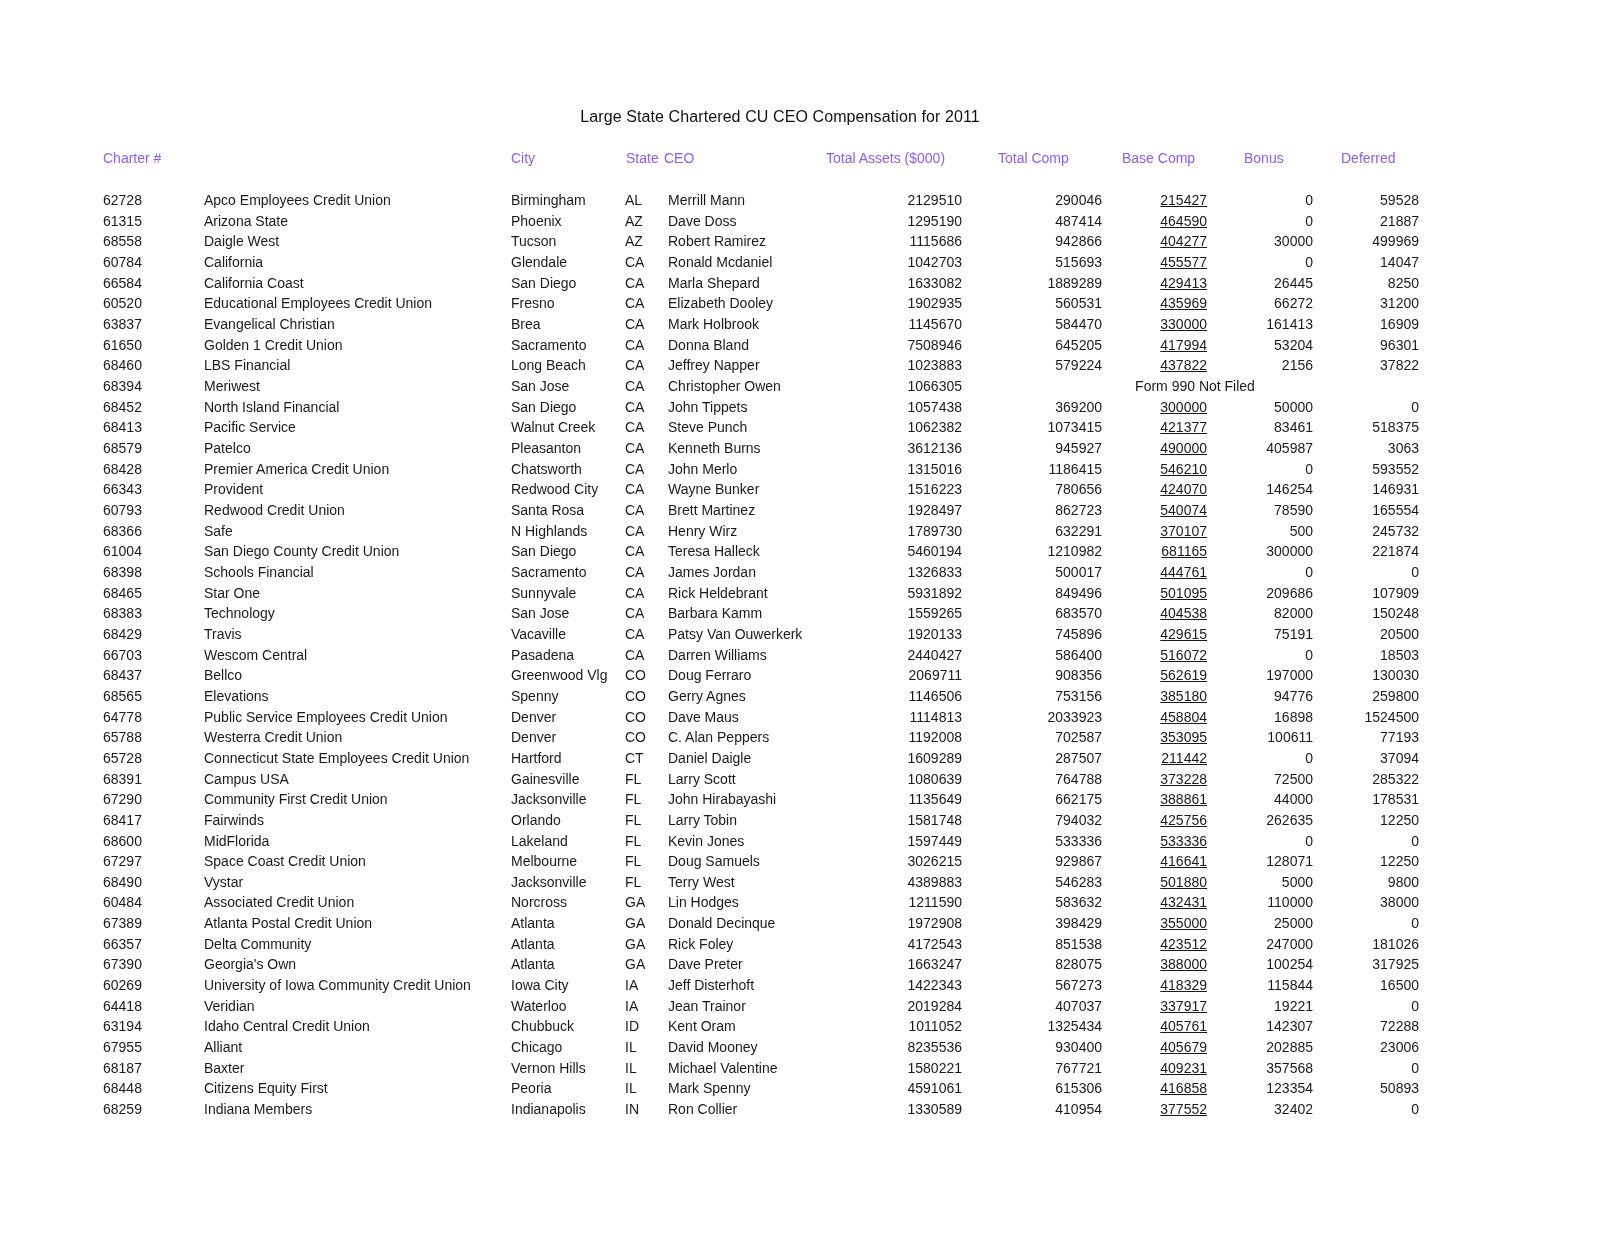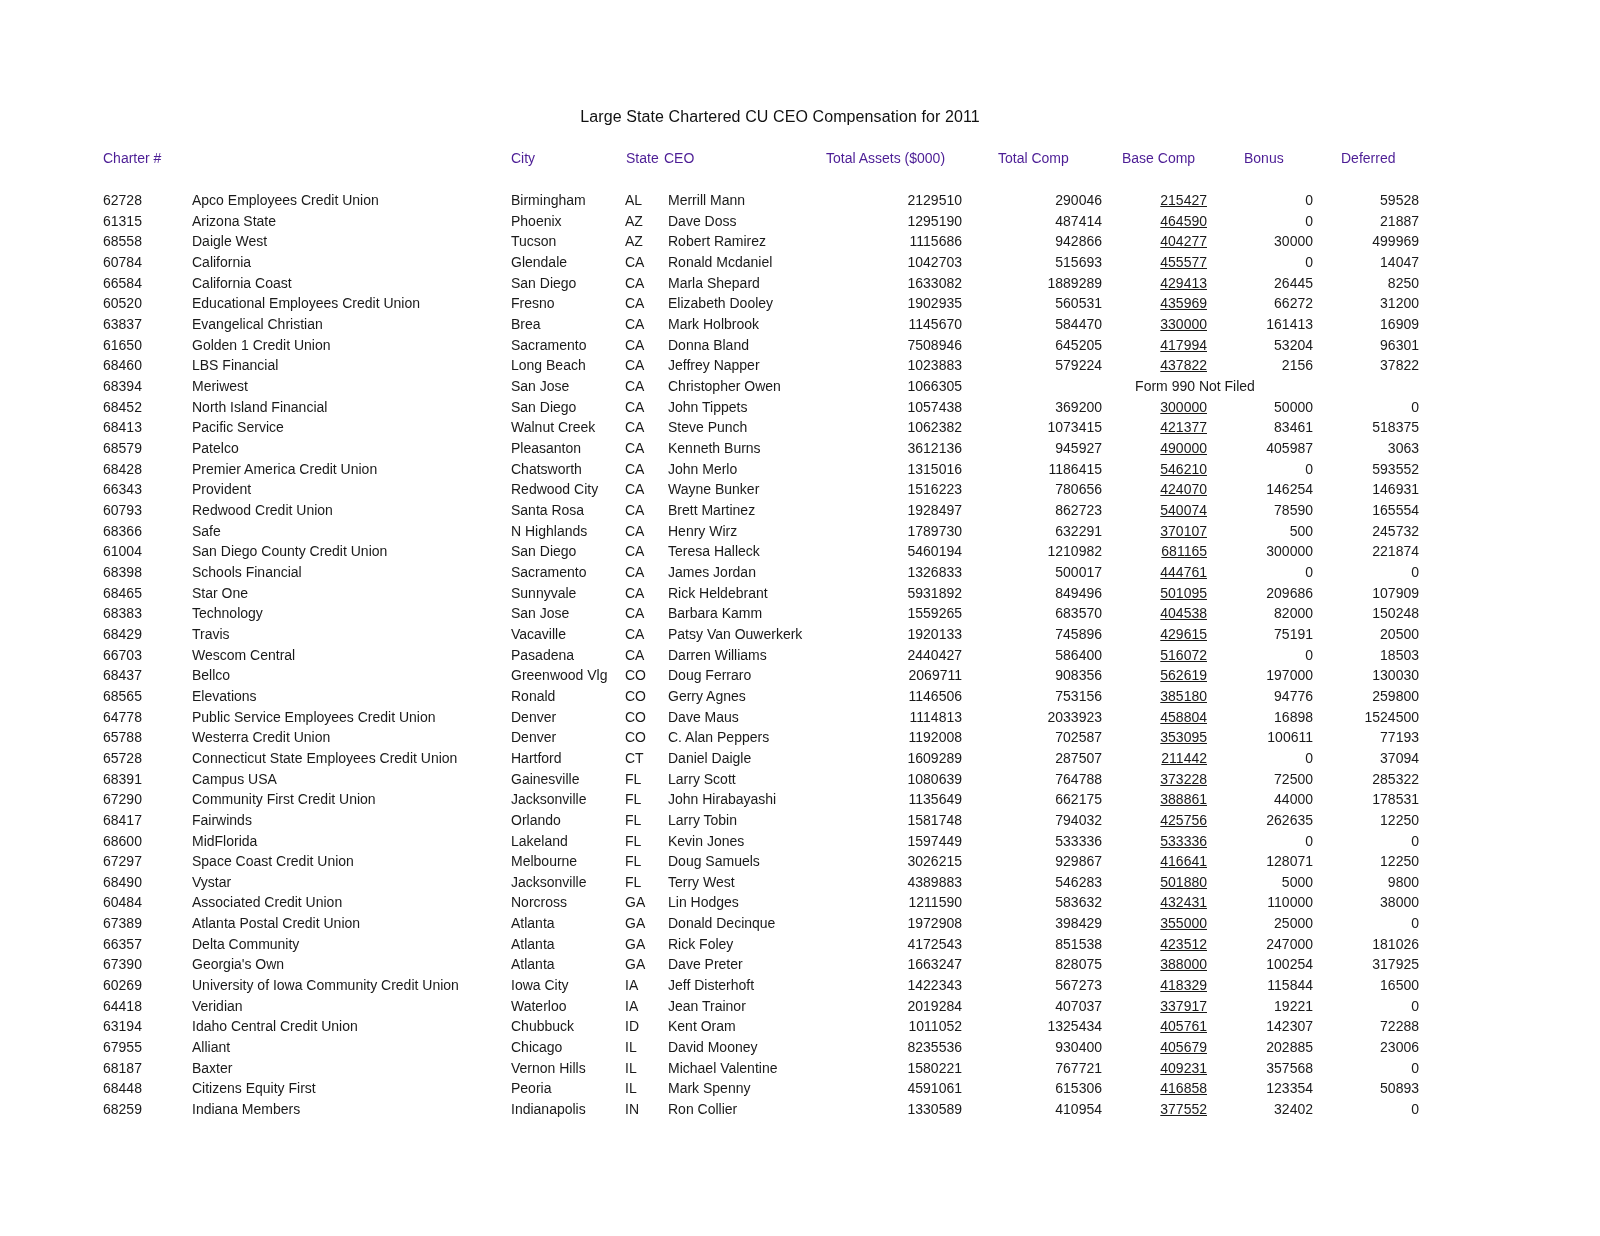--- a/index.html
+++ b/index.html
@@ -16,31 +16,31 @@
     }
     .sheet { position: absolute; left: 0; top: 0; width: 1600px; }
     .row {
       position: absolute; left: 0; width: 1600px; height: 20px;
       font-size: 14px; line-height: 20px;
     }
     .cell { position: absolute; top: 0; white-space: nowrap; }
     .l { text-align: left; }
     .r { text-align: right; }
     .c-charter { left: 103px; }
-    .c-name { left: 192px; }
+    .c-name { left: 204px; }
     .c-city { left: 511px; }
     .c-state { left: 625px; }
     .c-ceo { left: 668px; }
     .c-assets { left: 862px; width: 100px; }
     .c-total { left: 1002px; width: 100px; }
     .c-base { left: 1107px; width: 100px; text-decoration: underline; }
     .c-bonus { left: 1213px; width: 100px; }
     .c-def { left: 1319px; width: 100px; }
     .c-note { left: 1100px; width: 190px; text-align: center; }
-    .hdr .cell { color: #4c1d95; }
+    .hdr .cell { color: #8b5cf6; }
     .h-charter { left: 103px; }
     .h-city { left: 511px; }
     .h-state { left: 626px; }
     .h-ceo { left: 664px; }
     .h-assets { left: 826px; }
     .h-total { left: 998px; }
     .h-base { left: 1122px; }
     .h-bonus { left: 1244px; }
     .h-def { left: 1341px; }
   </style>
@@ -343,21 +343,21 @@
         <span class="cell c-ceo l">Doug Ferraro</span>
         <span class="cell c-assets r">2069711</span>
         <span class="cell c-total r">908356</span>
         <span class="cell c-base r">562619</span>
         <span class="cell c-bonus r">197000</span>
         <span class="cell c-def r">130030</span>
       </div>
       <div class="row" style="top: 685.8px;">
         <span class="cell c-charter l">68565</span>
         <span class="cell c-name l">Elevations</span>
-        <span class="cell c-city l">Ronald</span>
+        <span class="cell c-city l">Spenny</span>
         <span class="cell c-state l">CO</span>
         <span class="cell c-ceo l">Gerry Agnes</span>
         <span class="cell c-assets r">1146506</span>
         <span class="cell c-total r">753156</span>
         <span class="cell c-base r">385180</span>
         <span class="cell c-bonus r">94776</span>
         <span class="cell c-def r">259800</span>
       </div>
       <div class="row" style="top: 706.5px;">
         <span class="cell c-charter l">64778</span>

